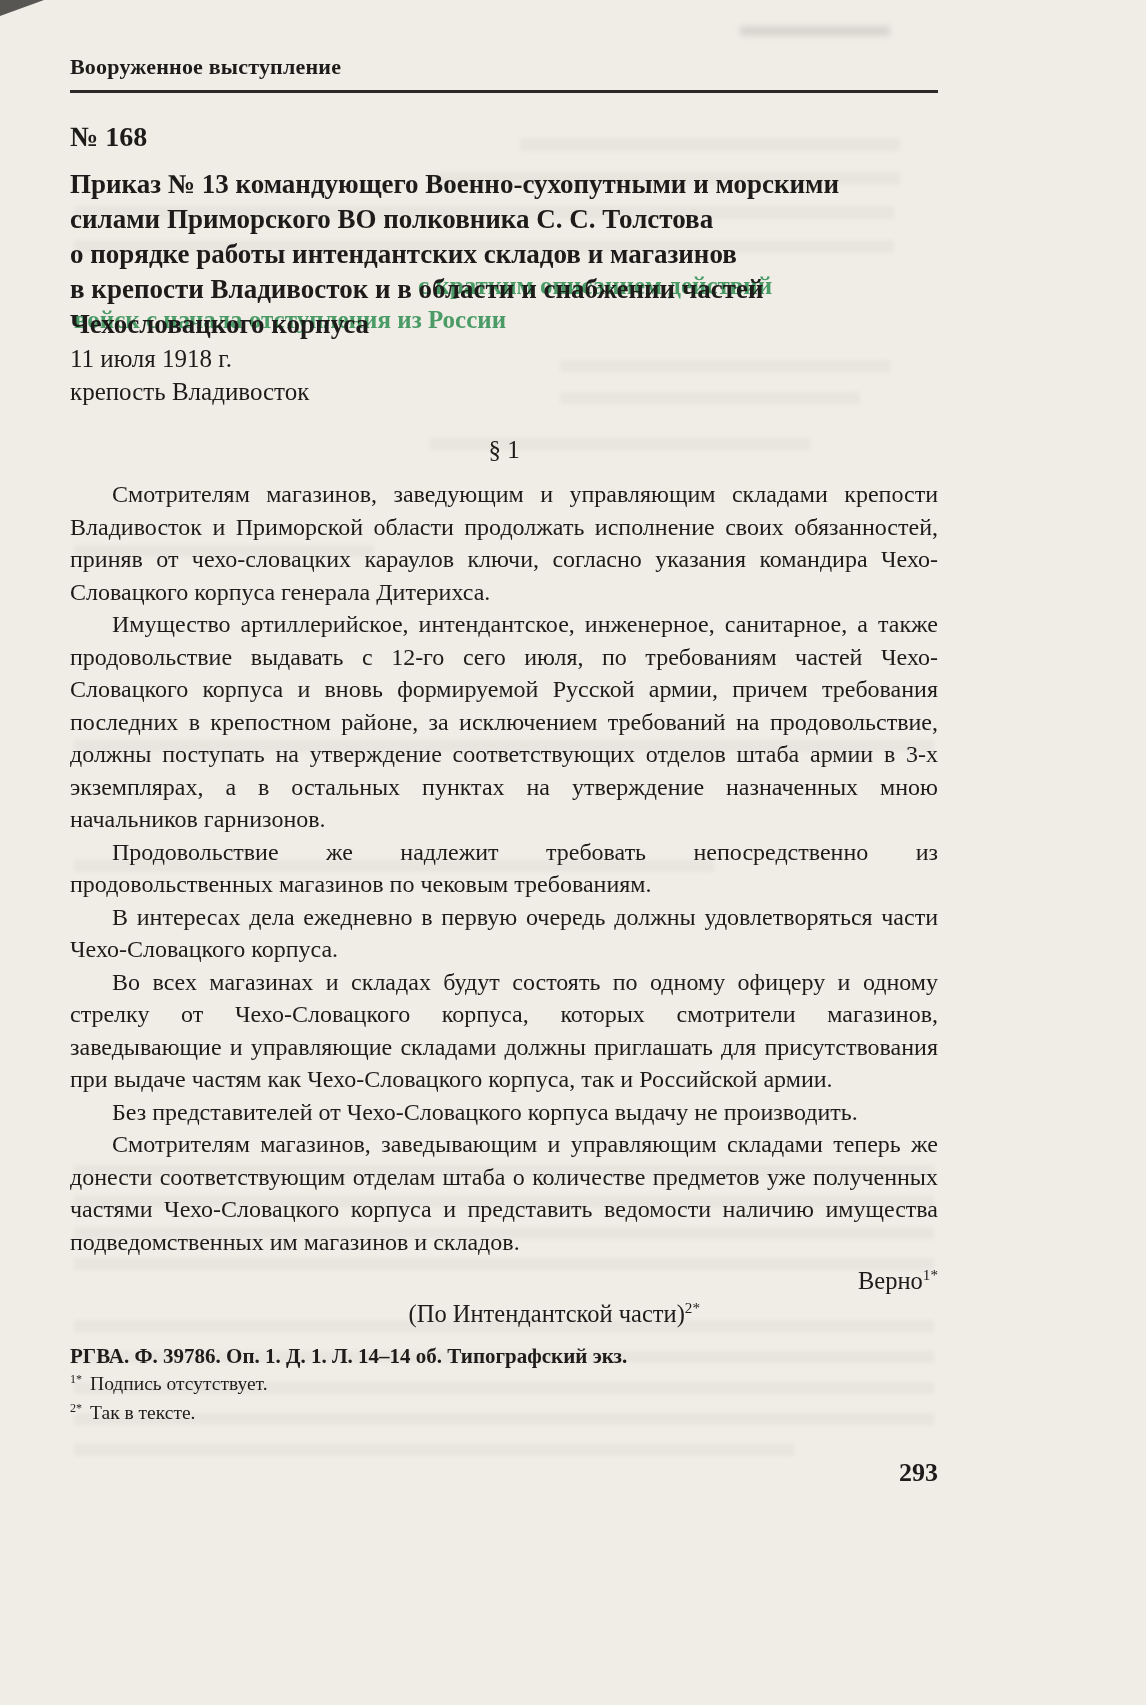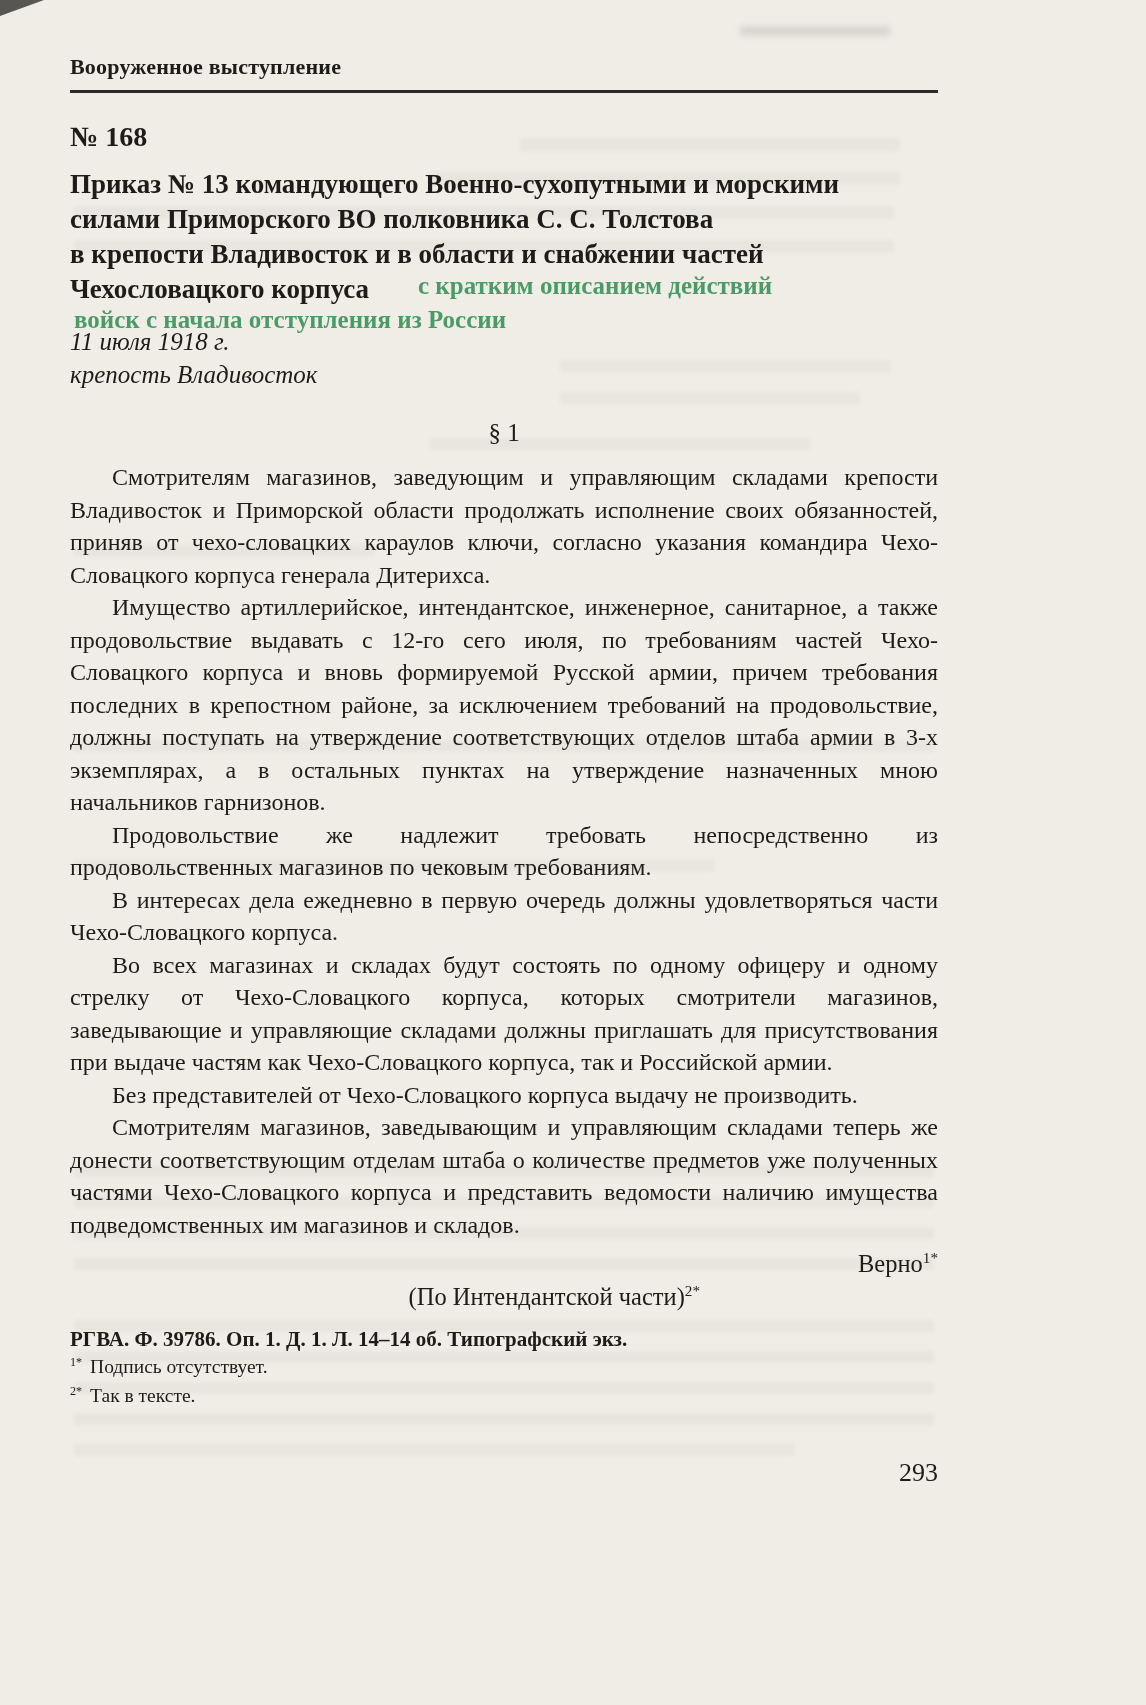--- a/index.html
+++ b/index.html
@@ -34,22 +34,20 @@
     font-weight:bold;
   }
   .doc-title{
     font-size:27px;
     font-weight:bold;
     line-height:35px;
     margin-top:14px;
   }
   
   .dateline{
-    margin-top:18px;
-    font-style:italic;
     font-size:25px;
     line-height:33px;
   }
   
   .section-heading{
     margin-top:28px;
     text-align:center;
     font-size:25px;
   }
   
@@ -88,20 +86,21 @@
     line-height:29px;
   }
   .footnotes .fn-marker{margin-right:8px;}
   
   .page-number{
     position:absolute;
     left:70px; top:1458px;
     width:868px;
     text-align:right;
     font-size:26px;
+    font-weight:bold;
   }
   
   .gbar{
     position:absolute;
     background:#6b6a64;
     opacity:.055;
     filter:blur(2px);
     border-radius:2px;
     pointer-events:none;
   }
@@ -166,20 +165,21 @@
   <div class="running-head-row">
     <span class="running-head">Вооруженное выступление</span>
   </div>
   <div class="head-rule"></div>
 
   <div class="doc-number">№ 168</div>
 
   <div class="doc-title">
     <div>Приказ № 13 командующего Военно-сухопутными и морскими</div>
     <div>силами Приморского ВО полковника С. С. Толстова</div>
+    <div>о порядке работы интендантских складов и магазинов</div>
     <div>в крепости Владивосток и в области и снабжении частей</div>
     <div>Чехословацкого корпуса</div>
   </div>
 
   <div class="dateline">
     <div>11 июля 1918 г.</div>
     <div>крепость Владивосток</div>
   </div>
 
   <div class="section-heading">§ 1</div>

